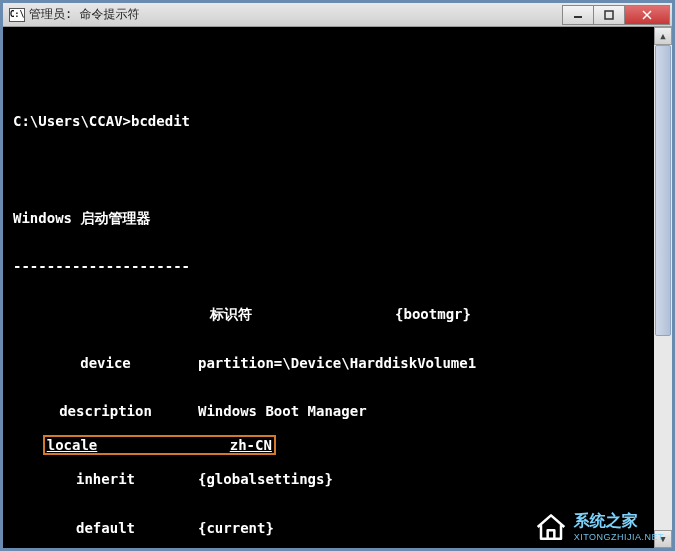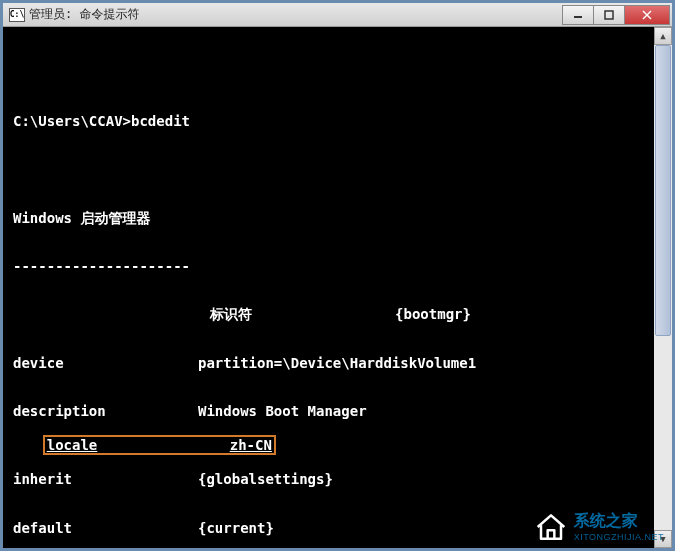--- a/index.html
+++ b/index.html
@@ -104,21 +104,21 @@
     .sb-track { flex: 1; background: #e8e8e8; position: relative; }
     .sb-thumb {
       position: absolute;
       top: 0; left: 1px; right: 1px;
       height: 60%;
       background: linear-gradient(to right, #d0d8e8, #b0c0d8);
       border: 1px solid #8ea4c4;
       border-radius: 2px;
     }
     .line { min-height: 16px; }
-    .kv { display: flex; }
+    .kv { display: flex; text-align: center; }
     .k { width: 185px; display: inline-block; }
     .v { display: inline-block; }
     .hdr-row { display: flex; justify-content: center; }
     .hdrk { width: 185px; display: inline-block; }
     .dash-line {
       letter-spacing: 0;
       overflow: hidden;
       width: 620px;
       color: #fff;
     }
@@ -129,21 +129,21 @@
       display: inline-flex;
       text-decoration: underline;
     }
     .watermark {
       position: absolute;
       bottom: 6px;
       right: 8px;
       display: flex;
       align-items: center;
       gap: 6px;
-      color: #0369a1;
+      color: #7dd3fc;
       font-family: "Microsoft YaHei", sans-serif;
       pointer-events: none;
     }
     .wm-icon {
       width: 34px;
       height: 30px;
     }
     .wm-text-main { font-size: 16px; font-weight: bold; }
     .wm-text-sub { font-size: 9px; letter-spacing: 0.5px; opacity: 0.9; }
   </style>

